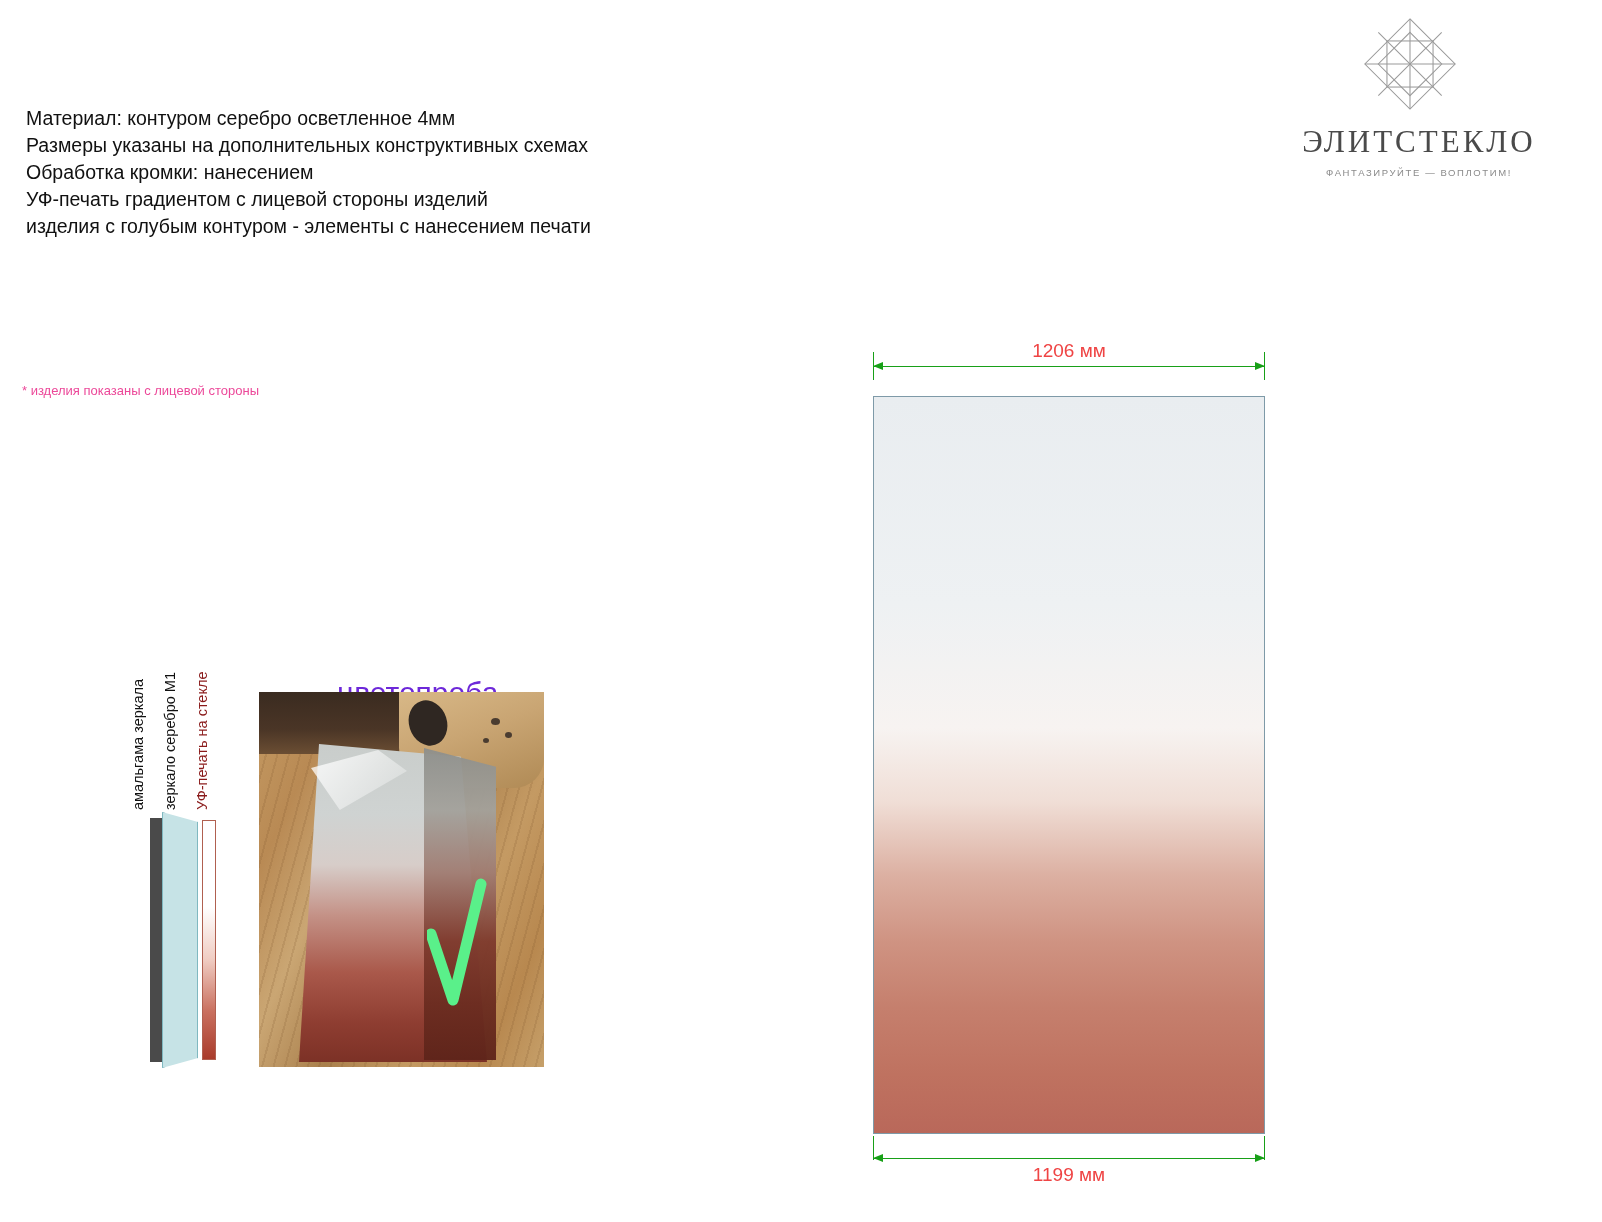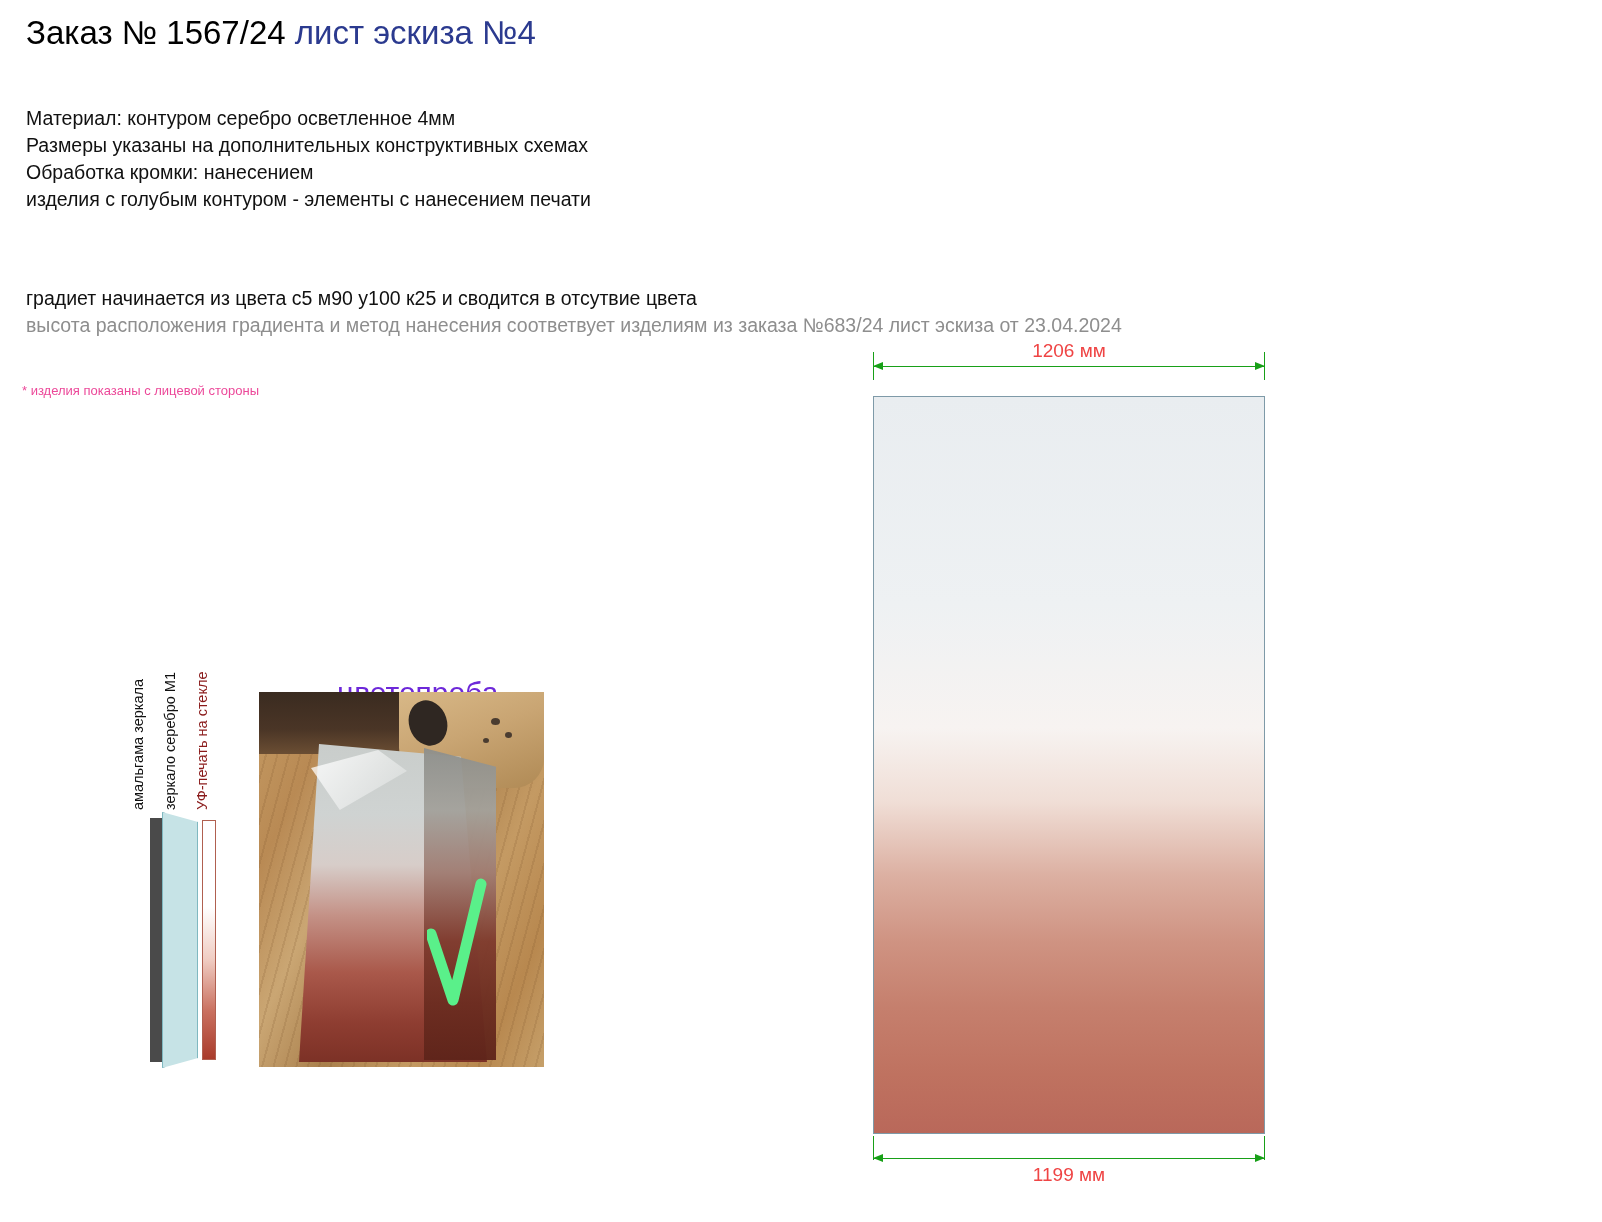--- a/index.html
+++ b/index.html
@@ -308,37 +308,45 @@
   }
   .dim-bottom .dimtext { top: 14px; }
   .dim-bottom .dimline { top: 8px; }
   .dim-bottom .dimtick { top: -14px; height: 24px; }
 </style>
 </head>
 <body>
 
 <div class="page">
 
-  <div class="title">
-    <span class="main">Заказ № 1567/24</span>
-    <span class="sub">лист эскиза №4</span>
-  </div>
-
+
+  <div class="logo">
+    <svg class="logo-mark" viewBox="0 0 100 100">
+      <g stroke="#9a9a9a" stroke-width="1.1" fill="none">
+        <polygon points="50,3 97,50 50,97 3,50"></polygon>
+        <polygon points="50,17 83,50 50,83 17,50"></polygon>
+        <rect x="26" y="26" width="48" height="48"></rect>
+        <line x1="50" y1="3" x2="50" y2="97"></line>
+        <line x1="3" y1="50" x2="97" y2="50"></line>
+        <line x1="17" y1="17" x2="83" y2="83"></line>
+        <line x1="83" y1="17" x2="17" y2="83"></line>
+      </g>
+    </svg>
+    <div class="logo-word">ЭЛИТСТЕКЛО</div>
+    <div class="logo-tag">ФАНТАЗИРУЙТЕ — ВОПЛОТИМ!</div>
+  </div>
 
   <div class="spec">
     <div>Материал: контуром серебро осветленное 4мм</div>
     <div>Размеры указаны на дополнительных конструктивных схемах</div>
     <div>Обработка кромки: нанесением</div>
+    <div>УФ-печать градиентом с лицевой стороны изделий</div>
     <div>изделия с голубым контуром - элементы с нанесением печати</div>
   </div>
 
-  <div class="grad-note">
-    <div>градиет начинается из цвета с5 м90 у100 к25 и сводится в отсутвие цвета</div>
-    <div class="muted">высота расположения градиента и метод нанесения соответвует изделиям из заказа №683/24 лист эскиза от 23.04.2024</div>
-  </div>
 
   <div class="face-note">* изделия показаны с лицевой стороны</div>
 
   <div class="legend-labels">
     <span class="vlabel v1">амальгама зеркала</span>
     <span class="vlabel v2">зеркало серебро М1</span>
     <span class="vlabel v3">УФ-печать на стекле</span>
   </div>
 
   <div class="layers">

